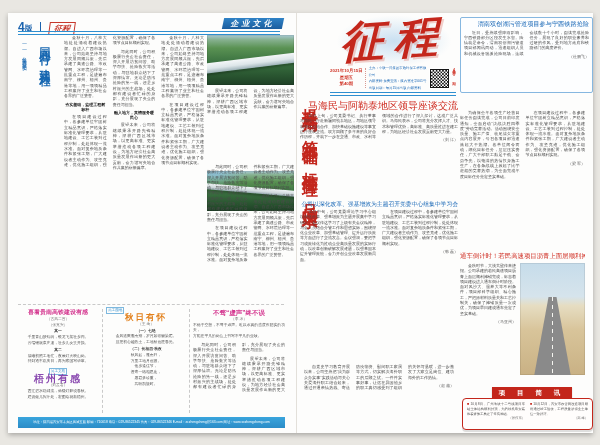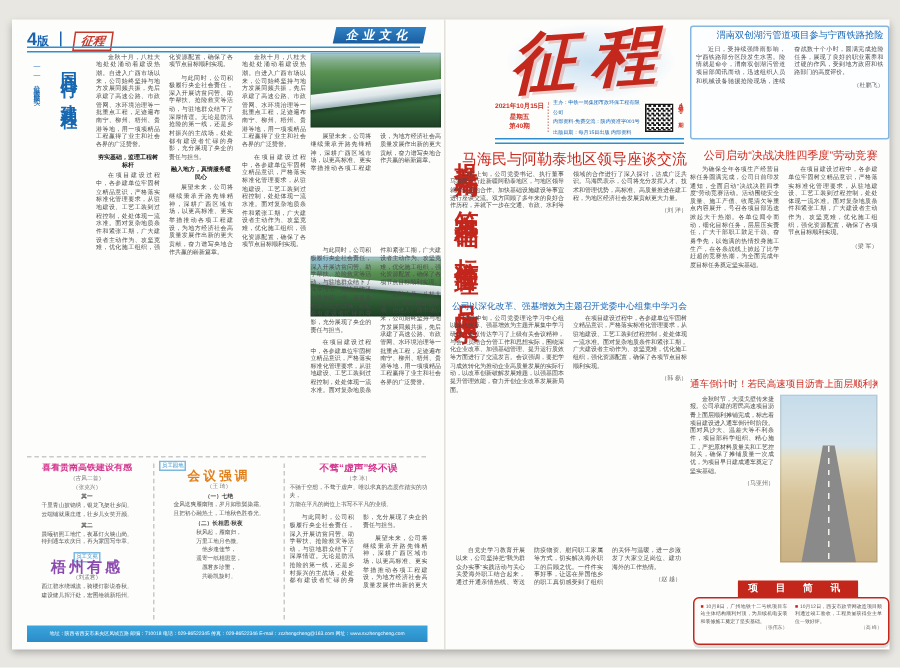--- a/index.html
+++ b/index.html
@@ -169,21 +169,21 @@
       <div>西江碧水绕城流，骑楼灯影说春秋。</div>
       <div>建设健儿挥汗处，宏图绘就新梧州。</div>
     </div>
 
     <div class="abs vdash" style="left:94px;top:296px;height:104px;"></div>
 
     <div class="abs poem" style="left:98px;top:294px;width:80px;height:108px;">
       <div style="text-align:left;">
         <span class="col-label">员工园地</span>
       </div>
-      <div class="pt-orange">会议强调</div>
+      <div class="pt-orange">秋日有怀</div>
       <div class="pmeta">（王  琦）</div>
       <div class="plabel">（一）七绝</div>
       <div>金风送爽雁南翔，岁月如歌鬓染霜。</div>
       <div>且把初心融热土，工地秋色胜春光。</div>
       <div class="plabel">（二）长相思·秋夜</div>
       <div>秋风起，雁南归，</div>
       <div>万里工地月色微。</div>
       <div>他乡逢佳节，</div>
       <div>遥寄一纸相思意，</div>
       <div>愿君多珍重，</div>
@@ -236,21 +236,20 @@
         <p class="attr">（杜鹏飞）</p>
       </div>
     </div>
 
     <div class="abs hl hl-red" style="left:4px;top:86px;width:158px;font-size:10px;">马海民与阿勒泰地区领导座谈交流</div>
     <div class="abs body-text cols2" style="left:4px;top:100px;width:158px;height:82px;">
       <p>10月上旬，公司党委书记、执行董事马海民一行赴新疆阿勒泰地区，与地区领导就深化企地合作、加快基础设施建设等事宜进行座谈交流。双方回顾了多年来的良好合作历程，并就下一步在交通、市政、水利等领域的合作进行了深入探讨，达成广泛共识。马海民表示，公司将充分发挥人才、技术和管理优势，高标准、高质量推进在建工程，为地区经济社会发展贡献更大力量。</p>
       <p class="attr">（刘  洋）</p>
     </div>
 
-    <div class="abs hl hl-red" style="left:164px;top:86px;width:125px;font-size:7.4px;">公司启动“决战决胜四季度”劳动竞赛</div>
     <div class="abs body-text cols2" style="left:164px;top:97px;width:125px;height:138px;">
       <p>为确保全年各项生产经营目标任务圆满完成，公司日前印发通知，全面启动“决战决胜四季度”劳动竞赛活动。活动围绕安全质量、施工产值、收尾清欠等重点内容展开，号召各项目部迅速掀起大干热潮。各单位闻令而动，细化目标任务，层层压实责任，广大干部职工鼓足干劲、奋勇争先，以饱满的热情投身施工生产，在各条战线上掀起了比学赶超的竞赛热潮，为全面完成年度目标任务奠定坚实基础。</p>
       <p>在项目建设过程中，各参建单位牢固树立精品意识，严格落实标准化管理要求，从驻地建设、工艺工装到过程控制，处处体现一流水准。面对复杂地质条件和紧张工期，广大建设者主动作为、攻坚克难，优化施工组织，强化资源配置，确保了各项节点目标顺利实现。</p>
       <p class="attr">（梁  军）</p>
     </div>
 
     <div class="abs hl hl-blue" style="left:4px;top:187px;width:158px;font-size:5.8px;">公司以深化改革、强基增效为主题召开党委中心组集中学习会</div>
     <div class="abs body-text cols2" style="left:4px;top:196px;width:158px;height:134px;">
       <p>10月中旬，公司党委理论学习中心组以深化改革、强基增效为主题开展集中学习研讨。会议传达学习了上级有关会议精神，与会人员结合分管工作和思想实际，围绕深化企业改革、加强基础管理、提升运行质效等方面进行了交流发言。会议强调，要把学习成效转化为推动企业高质量发展的实际行动，以改革创新破解发展难题，以强基固本提升管理效能，奋力开创企业改革发展新局面。</p>
       <p>在项目建设过程中，各参建单位牢固树立精品意识，严格落实标准化管理要求，从驻地建设、工艺工装到过程控制，处处体现一流水准。面对复杂地质条件和紧张工期，广大建设者主动作为、攻坚克难，优化施工组织，强化资源配置，确保了各项节点目标顺利实现。</p>

